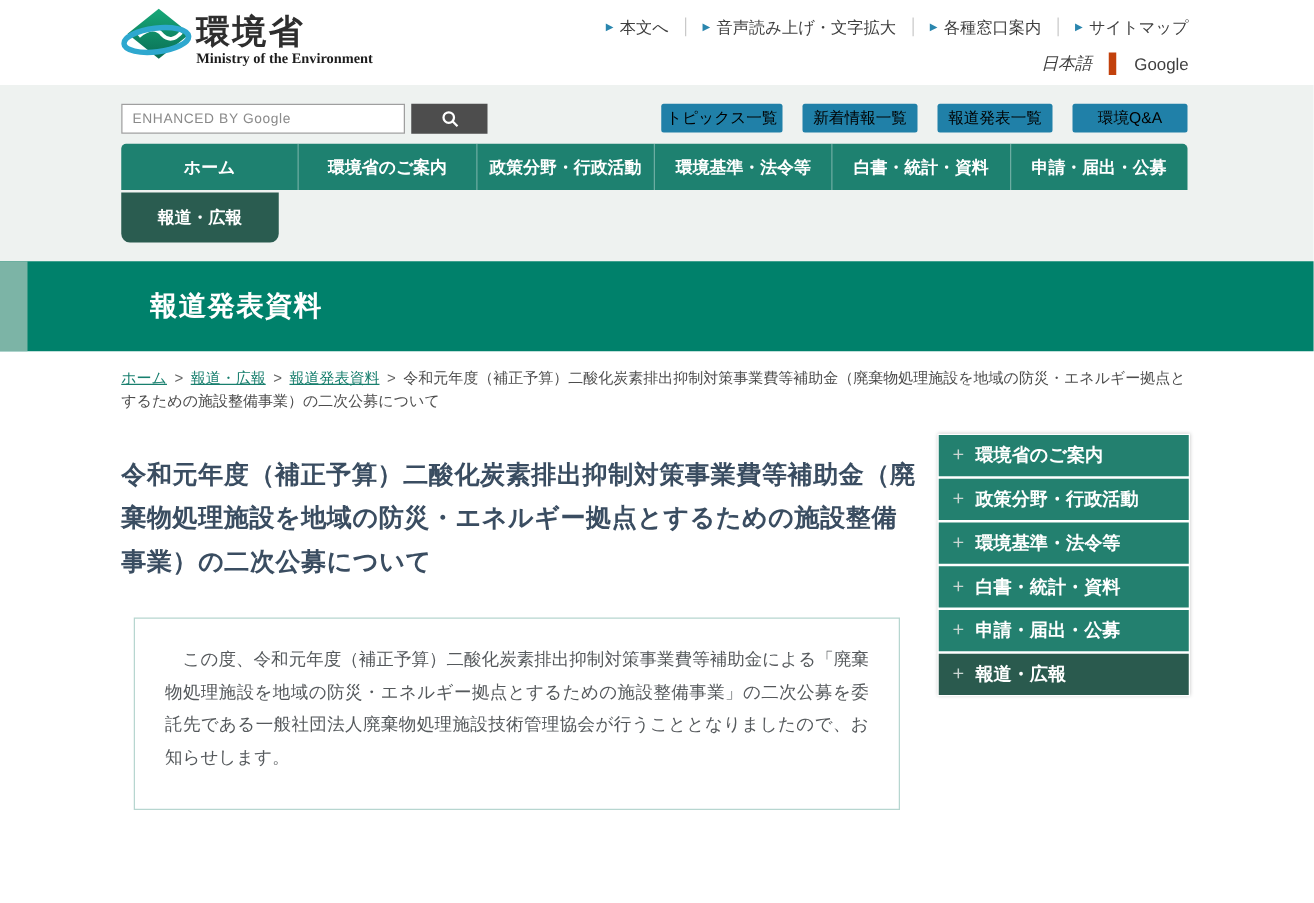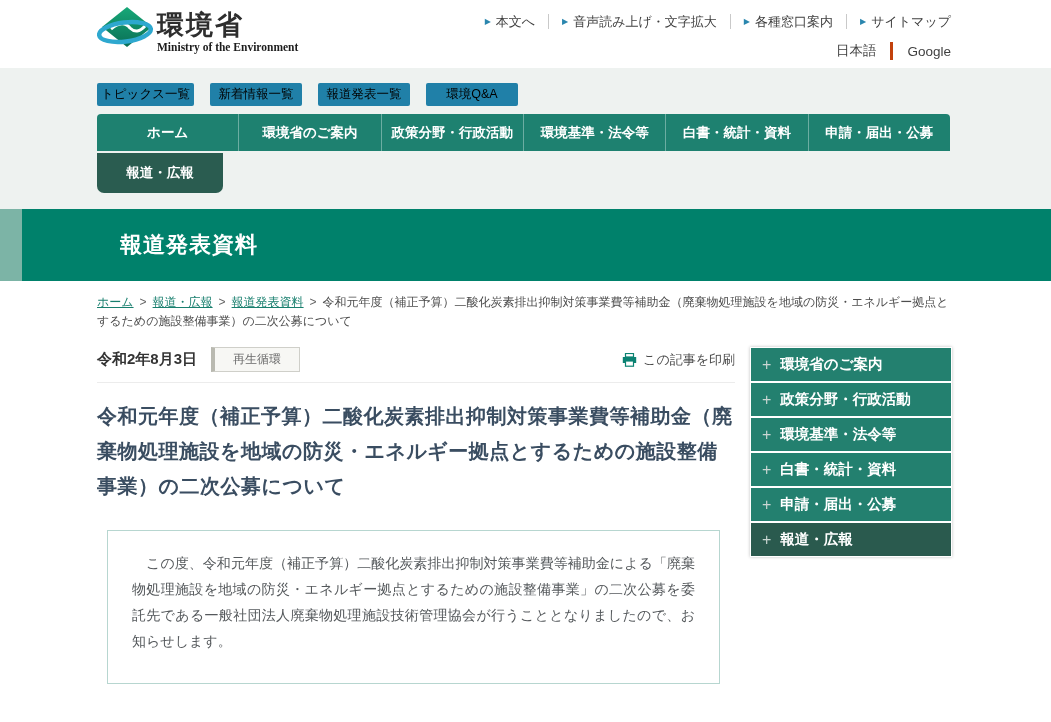--- a/index.html
+++ b/index.html
@@ -28,21 +28,21 @@
   .utility-links { display: flex; align-items: center; }
   .utility-links a {
     display: flex; align-items: center; gap: 5px;
     font-size: 13px; color: #3f3f3f; text-decoration: none;
     padding: 0 13px; border-right: 1px solid #c9c9c9; line-height: 15px;
   }
   .utility-links a:last-child { border-right: none; padding-right: 0; }
   .tri { color: #2a86ae; font-size: 8px; line-height: 1; }
   .lang-row { display: flex; align-items: center; margin-top: 13px; }
   .lang-row a { font-size: 13.5px; color: #3f3f3f; text-decoration: none; padding: 0 14px; }
-  .lang-row a:first-child { border-right: 3px solid #c2410c; }
+  .lang-row a:first-child { border-right: 6px solid #c2410c; font-style: italic; }
   .lang-row a:last-child { padding-right: 0; }
 
   
   .gray-band { height: 141px; background: #eef2f0; padding: 15px 101px 0 97px; }
   .band-top { display: flex; justify-content: space-between; align-items: flex-start; }
   .search-area { display: flex; align-items: center; }
   .search-input {
     width: 227px; height: 24px; border: 1px solid #9f9f9f; background: #fff;
     font-size: 11px; color: #666; padding: 0 8px; outline: none;
   }
@@ -179,20 +179,29 @@
         <div class="lang-row">
           <a href="#">日本語</a>
           <a href="#">Google</a>
         </div>
       </div>
     </div>
   </header>
 
   <div class="gray-band">
     <div class="band-top">
+      <div class="search-area">
+        <input class="search-input" type="text" placeholder="ENHANCED BY Google" style="">
+        <button class="search-btn">
+          <svg width="14" height="14" viewBox="0 0 14 14">
+            <circle cx="6" cy="6" r="4.2" fill="none" stroke="#ffffff" stroke-width="1.8"></circle>
+            <line x1="9.2" y1="9.2" x2="13" y2="13" stroke="#ffffff" stroke-width="1.8"></line>
+          </svg>
+        </button>
+      </div>
       <div class="quick-links">
         <a class="quick-btn" href="#">トピックス一覧</a>
         <a class="quick-btn" href="#">新着情報一覧</a>
         <a class="quick-btn" href="#">報道発表一覧</a>
         <a class="quick-btn" href="#">環境Q&amp;A</a>
       </div>
     </div>
     <nav class="main-nav">
       <a class="nav-item" href="#">ホーム</a>
       <a class="nav-item" href="#">環境省のご案内</a>
@@ -210,32 +219,20 @@
     <div class="banner-strip"></div>
     <h1 class="banner-title">報道発表資料</h1>
   </div>
 
   <div class="breadcrumb">
     <a href="#">ホーム</a><span class="crumb-sep">&gt;</span><a href="#">報道・広報</a><span class="crumb-sep">&gt;</span><a href="#">報道発表資料</a><span class="crumb-sep">&gt;</span><span>令和元年度（補正予算）二酸化炭素排出抑制対策事業費等補助金（廃棄物処理施設を地域の防災・エネルギー拠点とするための施設整備事業）の二次公募について</span>
   </div>
 
   <div class="content">
     <main class="main-col">
-      <div class="article-meta">
-        <span class="article-date">令和2年8月3日</span>
-        <a class="category-tag" href="#">再生循環</a>
-        <a class="print-link" href="#">
-          <svg width="15" height="14" viewBox="0 0 15 14">
-            <rect x="3.5" y="0.5" width="8" height="3.5" fill="none" stroke="#0b8272" stroke-width="1.2"></rect>
-            <rect x="0.8" y="4" width="13.4" height="6" fill="#0b8272"></rect>
-            <rect x="3.5" y="8" width="8" height="5.2" fill="#ffffff" stroke="#0b8272" stroke-width="1.2"></rect>
-          </svg>
-          <span>この記事を印刷</span>
-        </a>
-      </div>
       <h2 class="article-title">令和元年度（補正予算）二酸化炭素排出抑制対策事業費等補助金（廃棄物処理施設を地域の防災・エネルギー拠点とするための施設整備事業）の二次公募について</h2>
       <div class="article-box">
         <p>　この度、令和元年度（補正予算）二酸化炭素排出抑制対策事業費等補助金による「廃棄物処理施設を地域の防災・エネルギー拠点とするための施設整備事業」の二次公募を委託先である一般社団法人廃棄物処理施設技術管理協会が行うこととなりましたので、お知らせします。</p>
 
       </div>
     </main>
 
     <aside class="sidebar">
       <a class="side-item" href="#">
           <span class="plus-icon">+</span>

